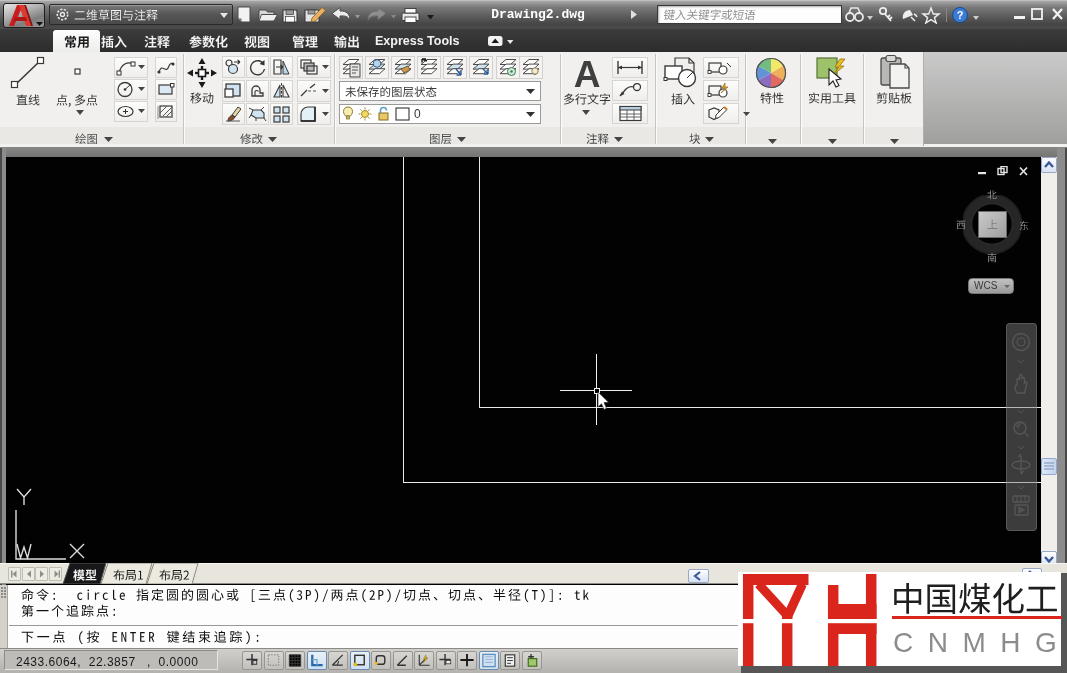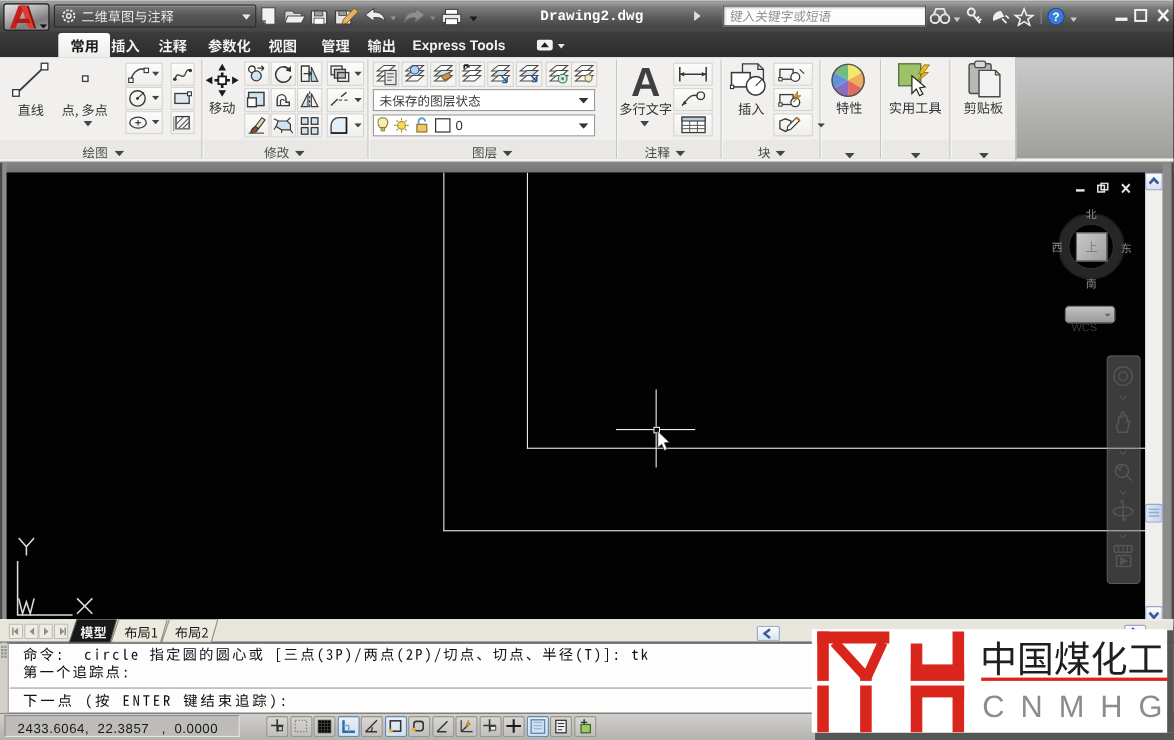--- a/index.html
+++ b/index.html
@@ -526,21 +526,21 @@
 <svg style="position:absolute;left:987.0px;top:250.5px;overflow:visible" width="10" height="14" viewBox="0 -10.5 10 14">
     <path d="M3.2 -4.6C3.4 -4.2 3.7 -3.7 3.8 -3.4L4.4 -3.6C4.3 -3.9 4 -4.4 3.8 -4.8ZM4.6 -8.4V-7.4H0.6V-6.7H4.6V-5.6H1.1V0.8H1.9V-4.9H8.1V-0.1C8.1 0.1 8.1 0.1 7.9 0.1C7.7 0.1 7.1 0.2 6.5 0.1C6.6 0.3 6.7 0.6 6.7 0.8C7.5 0.8 8.1 0.8 8.4 0.7C8.8 0.6 8.9 0.4 8.9 -0.1V-5.6H5.4V-6.7H9.4V-7.4H5.4V-8.4ZM6.2 -4.8C6.1 -4.4 5.8 -3.8 5.5 -3.4H2.7V-2.8H4.6V-1.8H2.5V-1.1H4.6V0.6H5.3V-1.1H7.6V-1.8H5.3V-2.8H7.4V-3.4H6.2C6.4 -3.7 6.7 -4.2 6.9 -4.6Z" fill="#8e8e8e"></path>
   </svg>
 <svg style="position:absolute;left:956.0px;top:217.5px;overflow:visible" width="10" height="14" viewBox="0 -10.5 10 14">
     <path d="M0.6 -7.8V-7H3.6V-5.6H1.1V0.8H1.9V0.1H8.2V0.7H8.9V-5.6H6.4V-7H9.4V-7.8ZM1.9 -0.6V-2.4C2 -2.3 2.2 -2 2.3 -1.9C3.8 -2.6 4.2 -3.8 4.2 -4.9H5.7V-3.3C5.7 -2.5 5.9 -2.3 6.7 -2.3C6.9 -2.3 7.9 -2.3 8.1 -2.3H8.2V-0.6ZM1.9 -2.5V-4.9H3.6C3.5 -4 3.2 -3.1 1.9 -2.5ZM4.2 -5.6V-7H5.7V-5.6ZM6.4 -4.9H8.2V-3C8.2 -3 8.1 -3 8 -3C7.8 -3 6.9 -3 6.8 -3C6.4 -3 6.4 -3 6.4 -3.3Z" fill="#8e8e8e"></path>
   </svg>
 <svg style="position:absolute;left:1019.0px;top:218.5px;overflow:visible" width="10" height="14" viewBox="0 -10.5 10 14">
     <path d="M2.6 -2.6C2.2 -1.7 1.5 -0.7 0.7 -0.1C0.9 0 1.2 0.2 1.4 0.4C2.1 -0.3 2.8 -1.4 3.3 -2.4ZM6.7 -2.3C7.4 -1.5 8.3 -0.4 8.7 0.3L9.4 -0.1C9 -0.8 8.1 -1.9 7.3 -2.6ZM0.8 -7.1V-6.4H3.2C2.8 -5.6 2.4 -5 2.2 -4.8C1.9 -4.4 1.7 -4.1 1.5 -4C1.6 -3.8 1.7 -3.4 1.8 -3.3C1.9 -3.4 2.3 -3.4 2.9 -3.4H5.1V-0.2C5.1 -0.1 5 -0.1 4.9 -0.1C4.7 -0.1 4.2 -0.1 3.6 -0.1C3.7 0.1 3.8 0.5 3.9 0.7C4.6 0.7 5.1 0.7 5.4 0.6C5.7 0.4 5.8 0.2 5.8 -0.2V-3.4H8.7V-4.1H5.8V-5.6H5.1V-4.1H2.7C3.2 -4.8 3.7 -5.5 4.1 -6.4H9.2V-7.1H4.5C4.7 -7.4 4.8 -7.8 5 -8.1L4.2 -8.5C4 -8 3.8 -7.5 3.6 -7.1Z" fill="#8e8e8e"></path>
   </svg>
 <div class="abs" style="left:968px;top:278px;width:46px;height:16px;background:linear-gradient(#c2c2c2,#9a9a9a);border:1px solid #777;border-radius:4px"></div>
-<div class="abs" style="left:974px;top:293px;font:10px 'Liberation Sans';color:#3a3a3a">WCS</div>
+<div class="abs" style="left:974px;top:280px;font:10px 'Liberation Sans';color:#3a3a3a">WCS</div>
 <svg style="position:absolute;left:1004.0px;top:284.5px" width="6" height="3">
     <path d="M0 0 L6 0 L3.0 3 Z" fill="#666"></path>
   </svg>
 <div class="abs" style="left:1006px;top:323px;width:31px;height:208px;background:rgba(125,125,125,0.47);border:1px solid rgba(160,160,160,0.3);border-radius:4px"></div>
 <svg class="abs" style="left:1008px;top:328px" width="27" height="200" viewBox="0 0 27 200">
 <g stroke="#565656" fill="none" stroke-width="1.4">
 <circle cx="13" cy="14" r="8.5"></circle>
       <circle cx="13" cy="14" r="4" stroke-width="1.2"></circle>
 <path d="M10 32 l3 3 l3 -3" stroke-width="1"></path>
 <path d="M7 60 c0 -3 2 -4 2 -2 l0 -6 c0 -2 2.5 -2 2.5 0 l0 -4 c0 -2 2.5 -2 2.5 0 l0 3 c0 -2 2.5 -2 2.5 0 l0 4 c2 -2 3 0 2 2 l-2 8 l-8 0 Z"></path>

